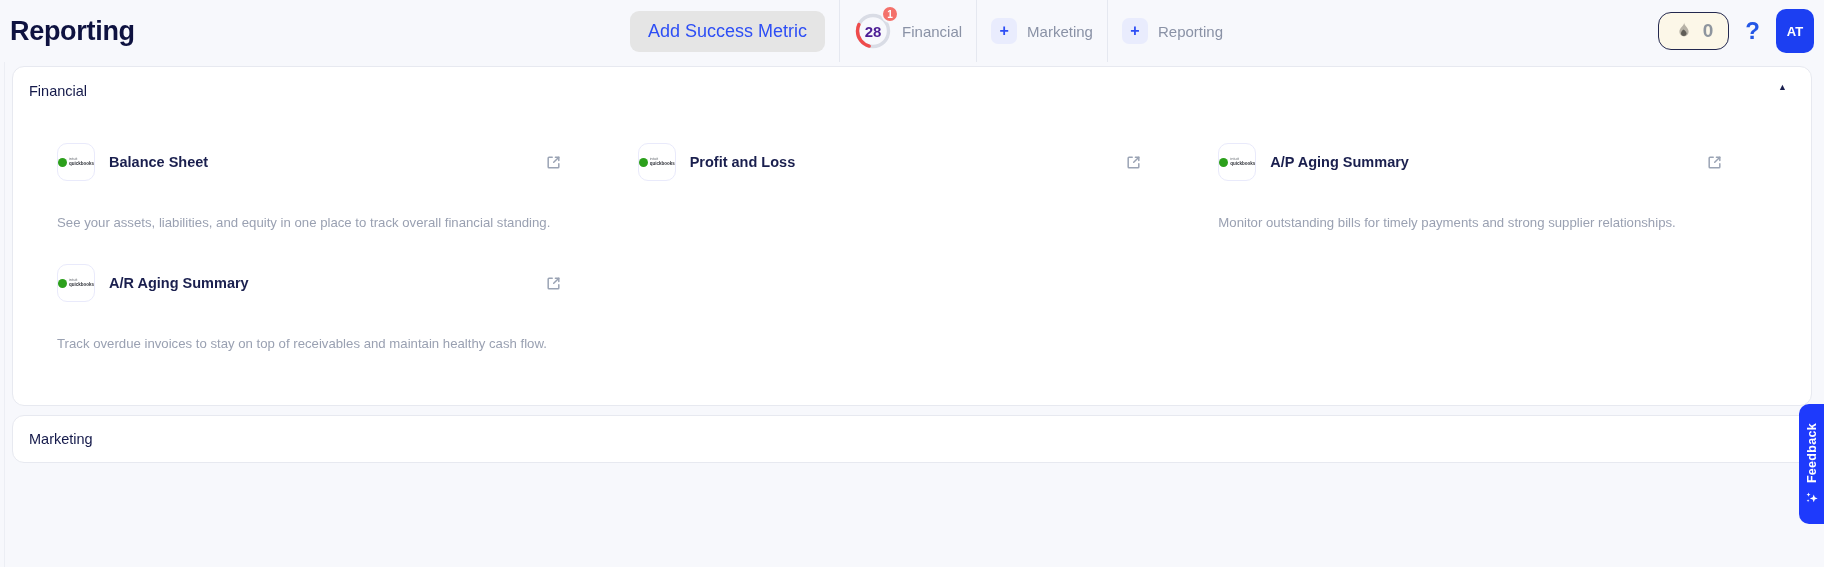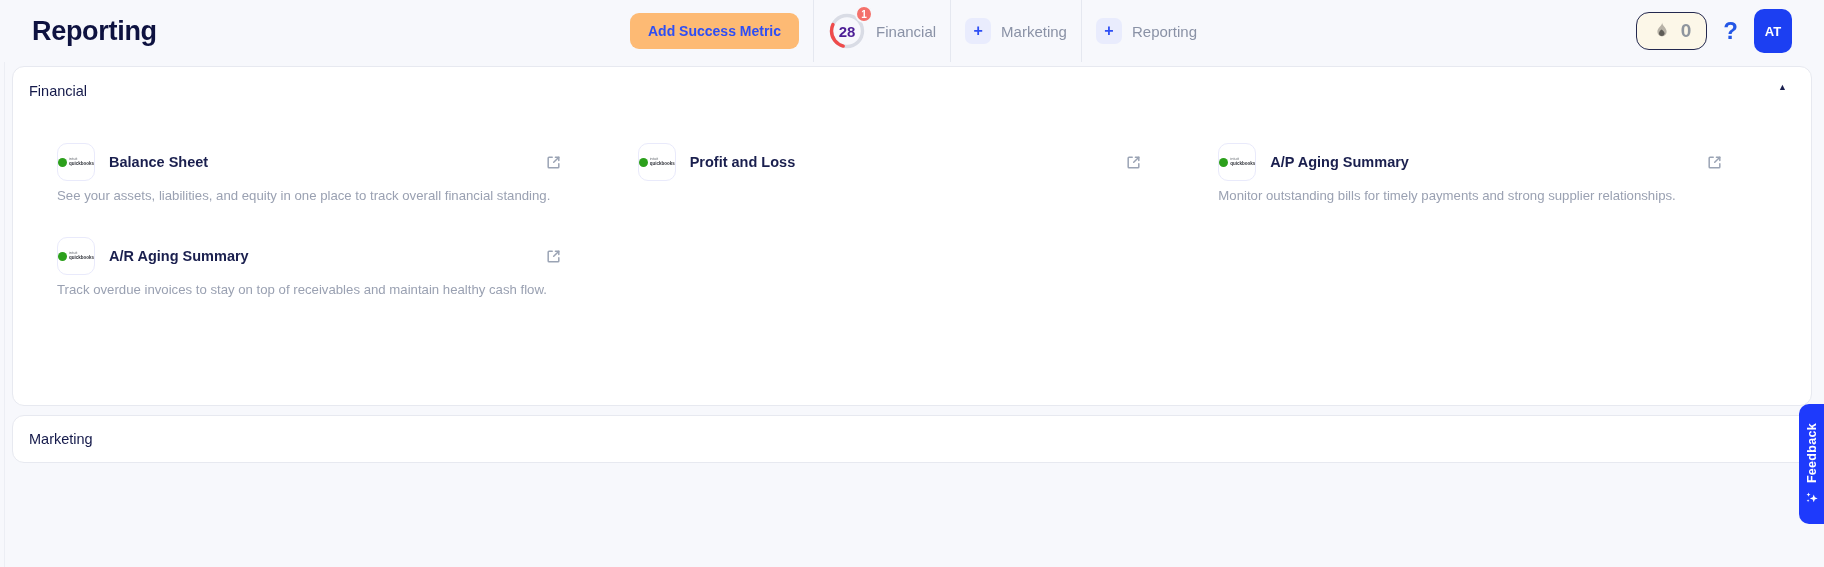--- a/index.html
+++ b/index.html
@@ -2,26 +2,26 @@
 <html><head>
 <meta charset="utf-8">
 <style>
   * { margin:0; padding:0; box-sizing:border-box; }
   html,body { width:1824px; height:567px; overflow:hidden; }
   body { font-family:"Liberation Sans", sans-serif; background:#f7f8fc; color:#10153f; position:relative; }
 
   .left-line { position:absolute; left:4px; top:62px; bottom:0; width:1px; background:#eceef4; }
 
   
-  header { position:relative; height:62px; display:flex; align-items:center; padding:0 32px; }
+  header { position:relative; height:62px; display:flex; align-items:center; padding:0 10px; }
   .page-title { font-size:27px; font-weight:700; color:#0e1240; letter-spacing:-0.3px; }
 
   .header-center { position:absolute; left:630px; top:0; height:100%; display:flex; align-items:center; gap:14px; }
-  .btn-add-metric { border:none; cursor:pointer; background:#fdba74; color:#2d4ef5; font-family:inherit;
-    font-size:14px; font-weight:700; padding:10px 18px; border-radius:9px; }
+  .btn-add-metric { border:none; cursor:pointer; background:#e5e5e5; color:#2d4ef5; font-family:inherit;
+    font-size:18px; font-weight:400; padding:10px 18px; border-radius:9px; }
   .vdiv { width:1px; align-self:stretch; background:#e5e8f0; }
   .tab { display:flex; align-items:center; gap:10px; cursor:pointer; }
   .tab-label { font-size:15px; color:#8a92a6; }
   .ring-wrap { position:relative; width:38px; height:38px; display:inline-block; }
   .ring-wrap svg { position:absolute; inset:0; }
   .ring-num { position:absolute; inset:0; display:flex; align-items:center; justify-content:center;
     font-size:15px; font-weight:700; color:#4c1d95; }
   .badge { position:absolute; top:-7px; right:-7px; width:18px; height:18px; border-radius:50%;
     background:#f4716b; border:2px solid #f7f8fc; color:#fff; font-size:10px; font-weight:700;
     display:flex; align-items:center; justify-content:center; }
@@ -47,21 +47,21 @@
     column-gap:100px; row-gap:44px;gap:32px; }
   .report-head { display:flex; align-items:center; gap:14px; padding-right:8%; }
   .qb-icon { width:38px; height:38px; border:1px solid #e9eafb; border-radius:10px; background:#fff;
     display:flex; align-items:center; justify-content:center; gap:2px; flex:none; }
   .qb-dot { width:9px; height:9px; border-radius:50%; background:#2ca01c; }
   .qb-text { display:flex; flex-direction:column; line-height:1.1; }
   .qb-text i { font-style:normal; font-size:4px; color:#6a6f76; }
   .qb-text b { font-size:4.5px; color:#30333a; }
   .report-title { font-size:14.5px; font-weight:600; color:#1a1f4e; }
   .ext { margin-left:auto; cursor:pointer; flex:none; }
-  .report-desc { margin:5px 0 0; font-size:13.2px; line-height:1.45; color:#9aa1b2; padding-right:5%; }
+  .report-desc { margin:32px 0 0; font-size:13.2px; line-height:1.45; color:#9aa1b2; padding-right:5%; }
 
   .card-marketing { margin-top:9px; padding:15px 16px; }
 
   
   .feedback { position:absolute; right:0; top:404px; width:25px; height:120px; background:#1e3afc;
     border-radius:10px 0 0 10px; display:flex; align-items:center; justify-content:center; cursor:pointer; }
   .fb-inner { writing-mode:vertical-rl; transform:rotate(180deg); display:flex; align-items:center; gap:7px;
     color:#fff; font-size:12.5px; font-weight:700; letter-spacing:.3px; }
 </style>
 </head>

